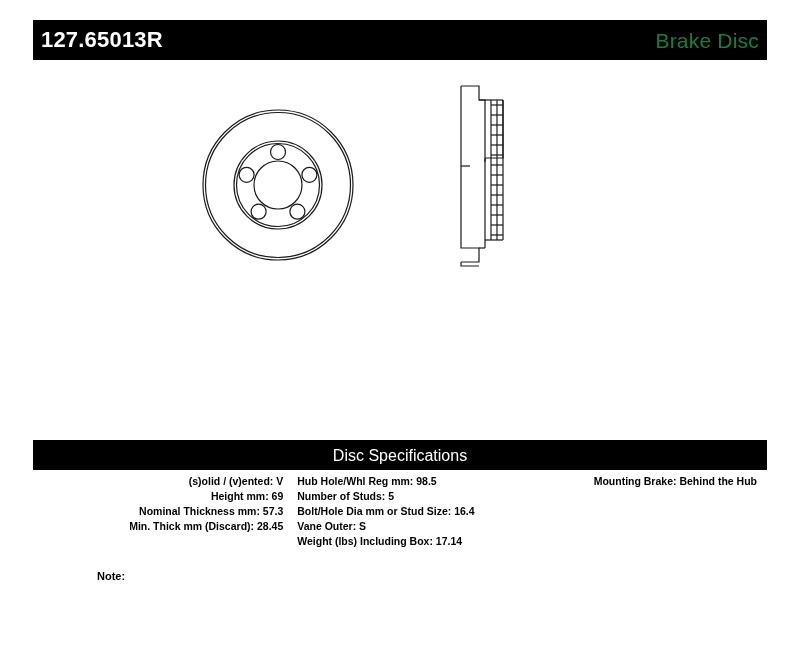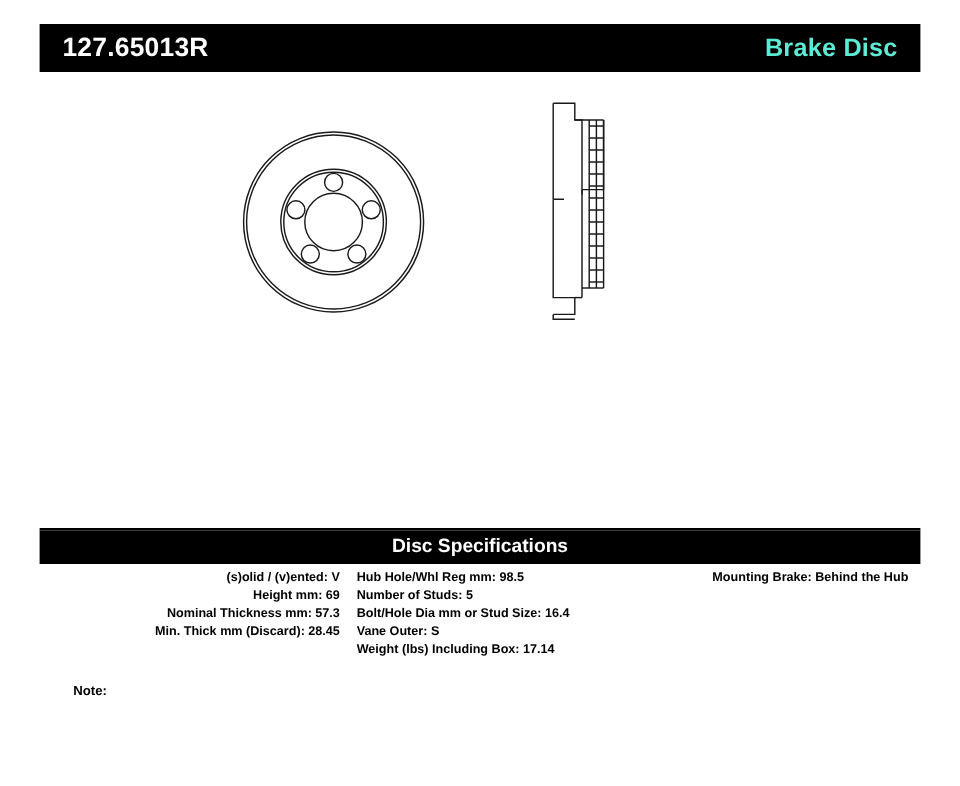--- a/index.html
+++ b/index.html
@@ -21,33 +21,33 @@
     position: absolute;
     left: 33px;
     top: 20px;
     width: 734px;
     height: 40px;
     background: #000000;
     display: flex;
     align-items: center;
     justify-content: space-between;
     box-sizing: border-box;
-    padding: 0 19px;
+    padding: 0 8px;
   }
   .part-number {
     color: #ffffff;
     font-size: 22px;
     font-weight: bold;
     letter-spacing: 0.2px;
     line-height: 1;
   }
   .product-type {
-    color: #5eead4;
+    color: #15803d;
     font-size: 21px;
-    font-weight: bold;
+    font-weight: normal;
     letter-spacing: 0.2px;
     line-height: 1;
   }
 
   
   .drawing-area {
     position: absolute;
     left: 33px;
     top: 70px;
     width: 734px;
@@ -65,21 +65,21 @@
     width: 734px;
     height: 28px;
     background: #000000;
     display: flex;
     align-items: center;
     justify-content: center;
   }
   .spec-title {
     color: #ffffff;
     font-size: 16px;
-    font-weight: bold;
+    font-weight: normal;
   }
 
   .spec-rule-top {
     position: absolute;
     left: 33px;
     top: 440px;
     width: 734px;
     height: 2px;
     background: #000000;
   }
@@ -117,21 +117,21 @@
 
   .note-row {
     position: absolute;
     left: 33px;
     top: 570px;
     width: 734px;
     font-size: 11px;
     font-weight: bold;
   }
   .note-label {
-    margin-left: 28px;
+    margin-left: 64px;
   }
 
   .bottom-rule {
     position: absolute;
     left: 33px;
     top: 636px;
     width: 734px;
     height: 1px;
     background: #ffffff;
   }

